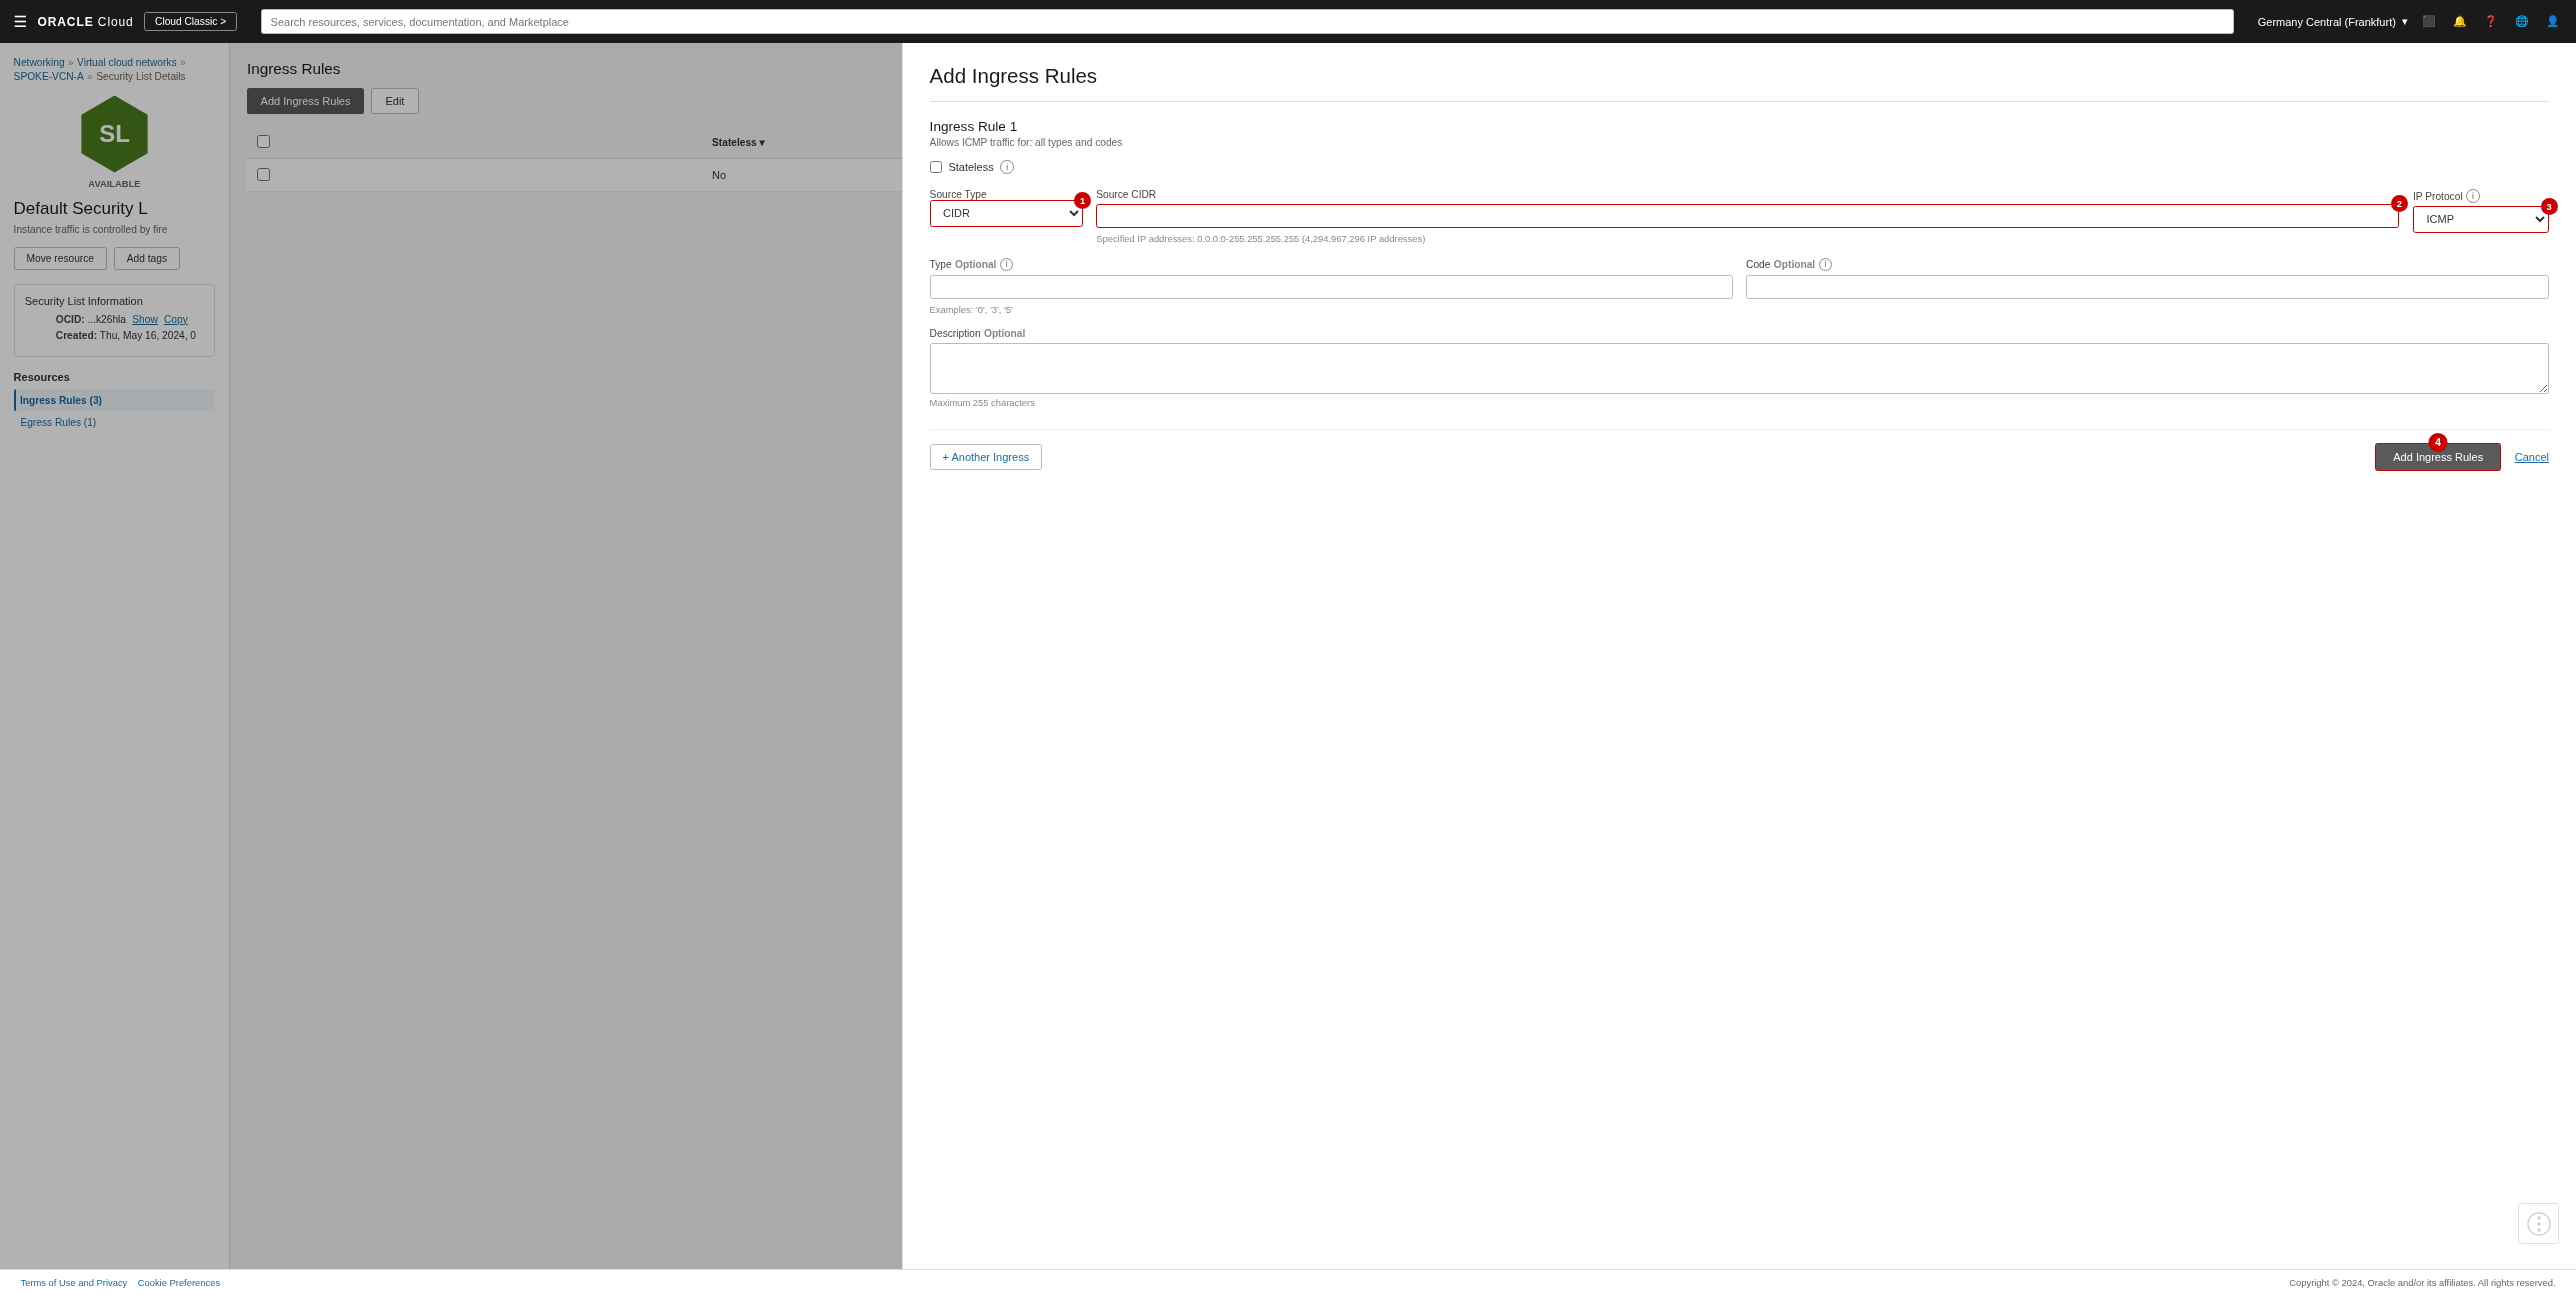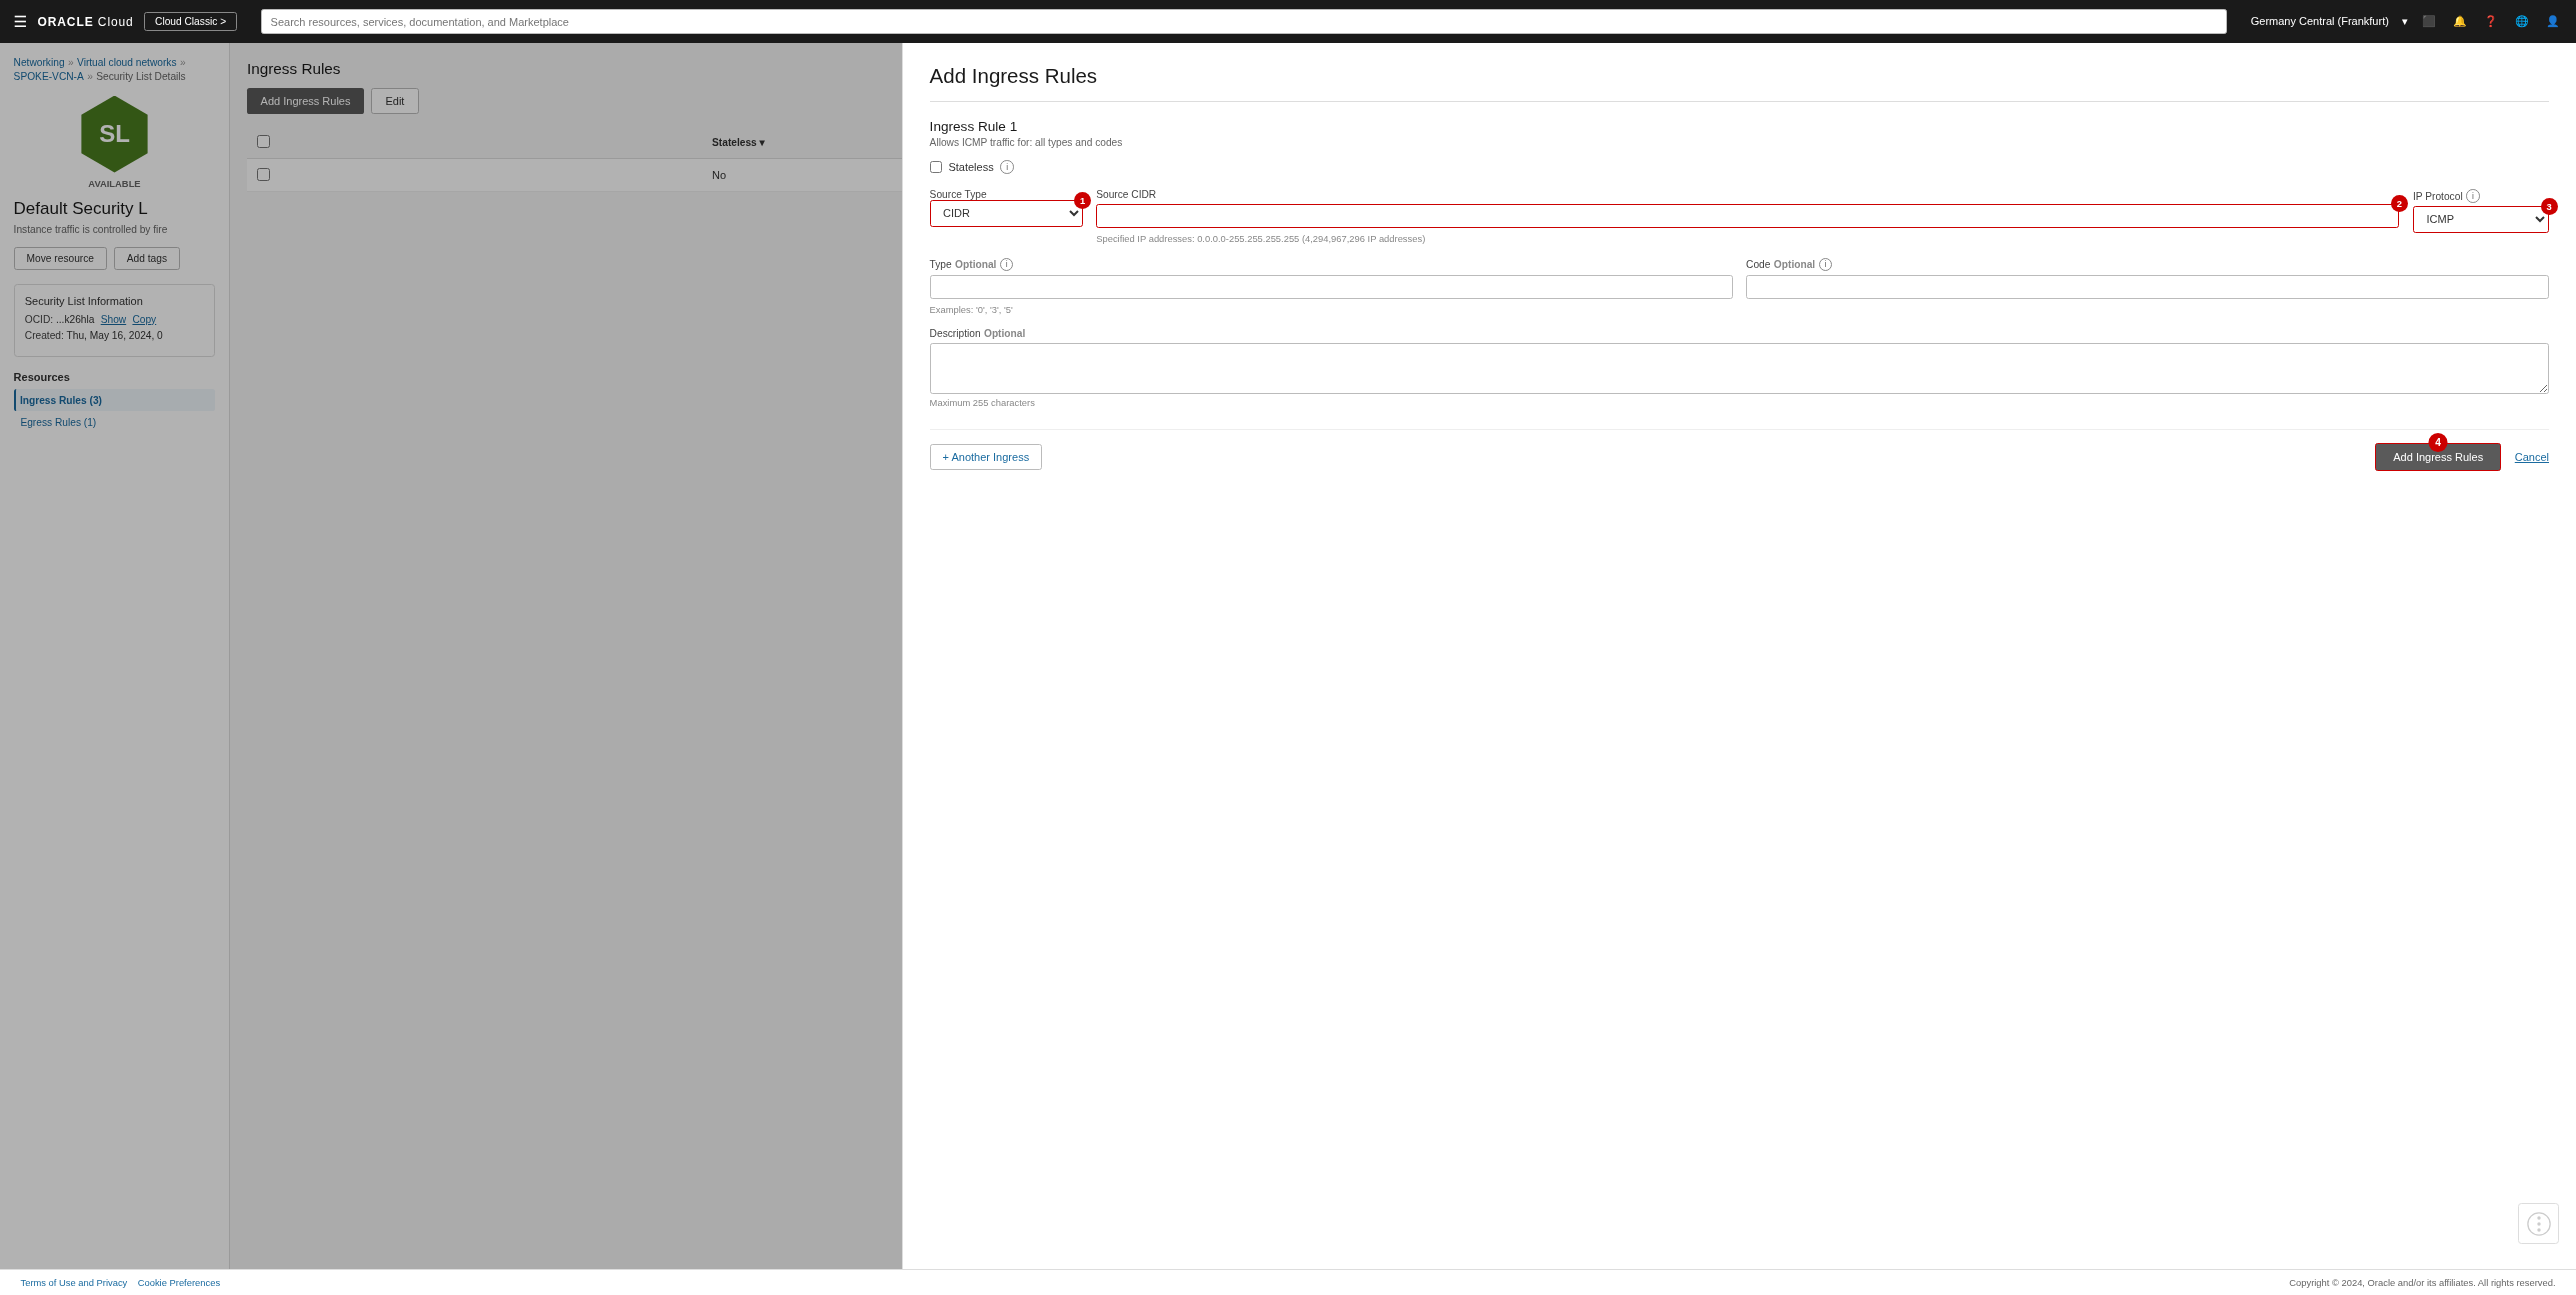--- a/index.html
+++ b/index.html
@@ -37,21 +37,21 @@
     .search-bar input {
       width: 100%;
       padding: 5.1px 10.2px;
       border-radius: 3.4px;
       border: none;
       background: #3a3a3a;
       color: #ccc;
       font-size: 11px;
     }
     .nav-right { display: flex; align-items: center; gap: 12px; color: #fff; font-size: 11px; }
-    .region-selector { display: flex; gap: 13px; cursor: pointer; }
+    .region-selector { display: flex; align-items: center; gap: 6px; cursor: pointer; }
     .nav-icon { width: 19px; height: 19px; display: flex; align-items: center; justify-content: center; cursor: pointer; }
 
     
     .main-container { margin-top: 43px; display: flex; height: calc(100vh - 43px); }
 
     
     .left-panel {
       width: 230px;
       background: #fff;
       border-right: 0.9px solid #ddd;
@@ -106,21 +106,21 @@
 
     
     .info-box {
       border: 0.9px solid #ddd;
       border-radius: 3.4px;
       padding: 10.2px;
       font-size: 10.2px;
       margin-bottom: 13.6px;
     }
     .info-row { margin-bottom: 5.1px; }
-    .info-label { font-weight: normal; color: #444; }
+    .info-label { font-weight: bold; color: #444; margin-left: 31px; }
 
     
     .resources-heading { font-size: 11px; font-weight: bold; color: #333; margin-bottom: 6.8px; margin-top: 6.8px; }
     .nav-item {
       padding: 5.1px 6.8px;
       font-size: 10.2px;
       cursor: pointer;
       border-radius: 2.6px;
       margin-bottom: 1.7px;
     }

